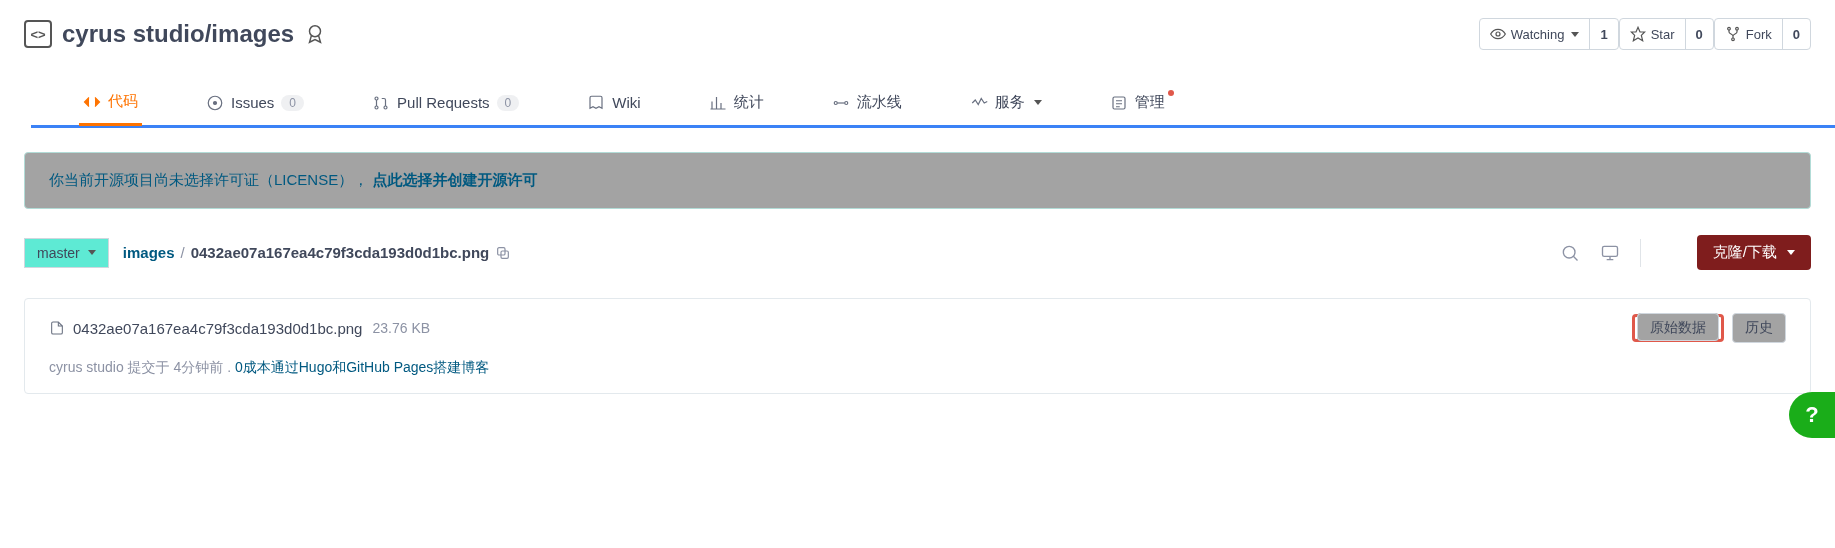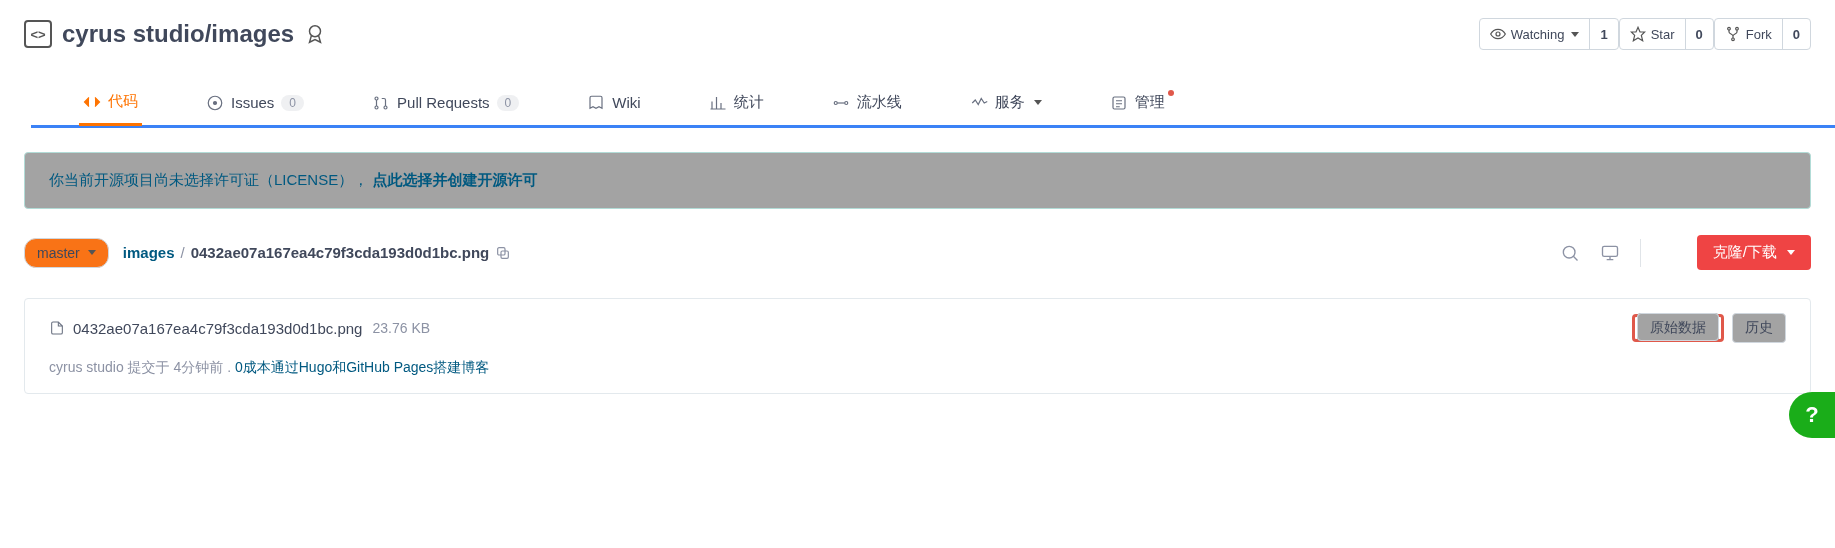--- a/index.html
+++ b/index.html
@@ -125,26 +125,26 @@
   }
   .notice-bold { font-weight: 700; }
   .toolbar {
     display: flex;
     align-items: center;
     margin-top: 26px;
     gap: 14px;
   }
   .branch-select {
     border: 1px solid #d0d7de;
-    border-radius: 12px;
+    border-radius: 0;
     padding: 6px 12px;
     display: flex;
     align-items: center;
     gap: 6px;
-    background: #f97316;
+    background: #5eead4;
     cursor: pointer;
     font-size: 14px;
   }
   .breadcrumb {
     display: flex;
     align-items: center;
     gap: 6px;
     font-size: 15px;
   }
   .breadcrumb-link { color: #005980; font-weight: 600; }
@@ -154,21 +154,21 @@
   .toolbar-right {
     margin-left: auto;
     display: flex;
     align-items: center;
     gap: 20px;
   }
   .icon-btn { cursor: pointer; display:flex; align-items:center; }
   .icon-btn svg { width:20px; height:20px; stroke:#8c92a4; fill:none; stroke-width:1.6;}
   .vline { width:1px; height:28px; background:#e0e4e8; }
   .clone-btn {
-    background: #ef4444;
+    background: #7f1d1d;
     color: #fff;
     border-radius: 4px;
     padding: 8px 16px;
     display: flex;
     align-items: center;
     gap: 8px;
     font-size: 15px;
     cursor: pointer;
     margin-left: 36px;
   }

